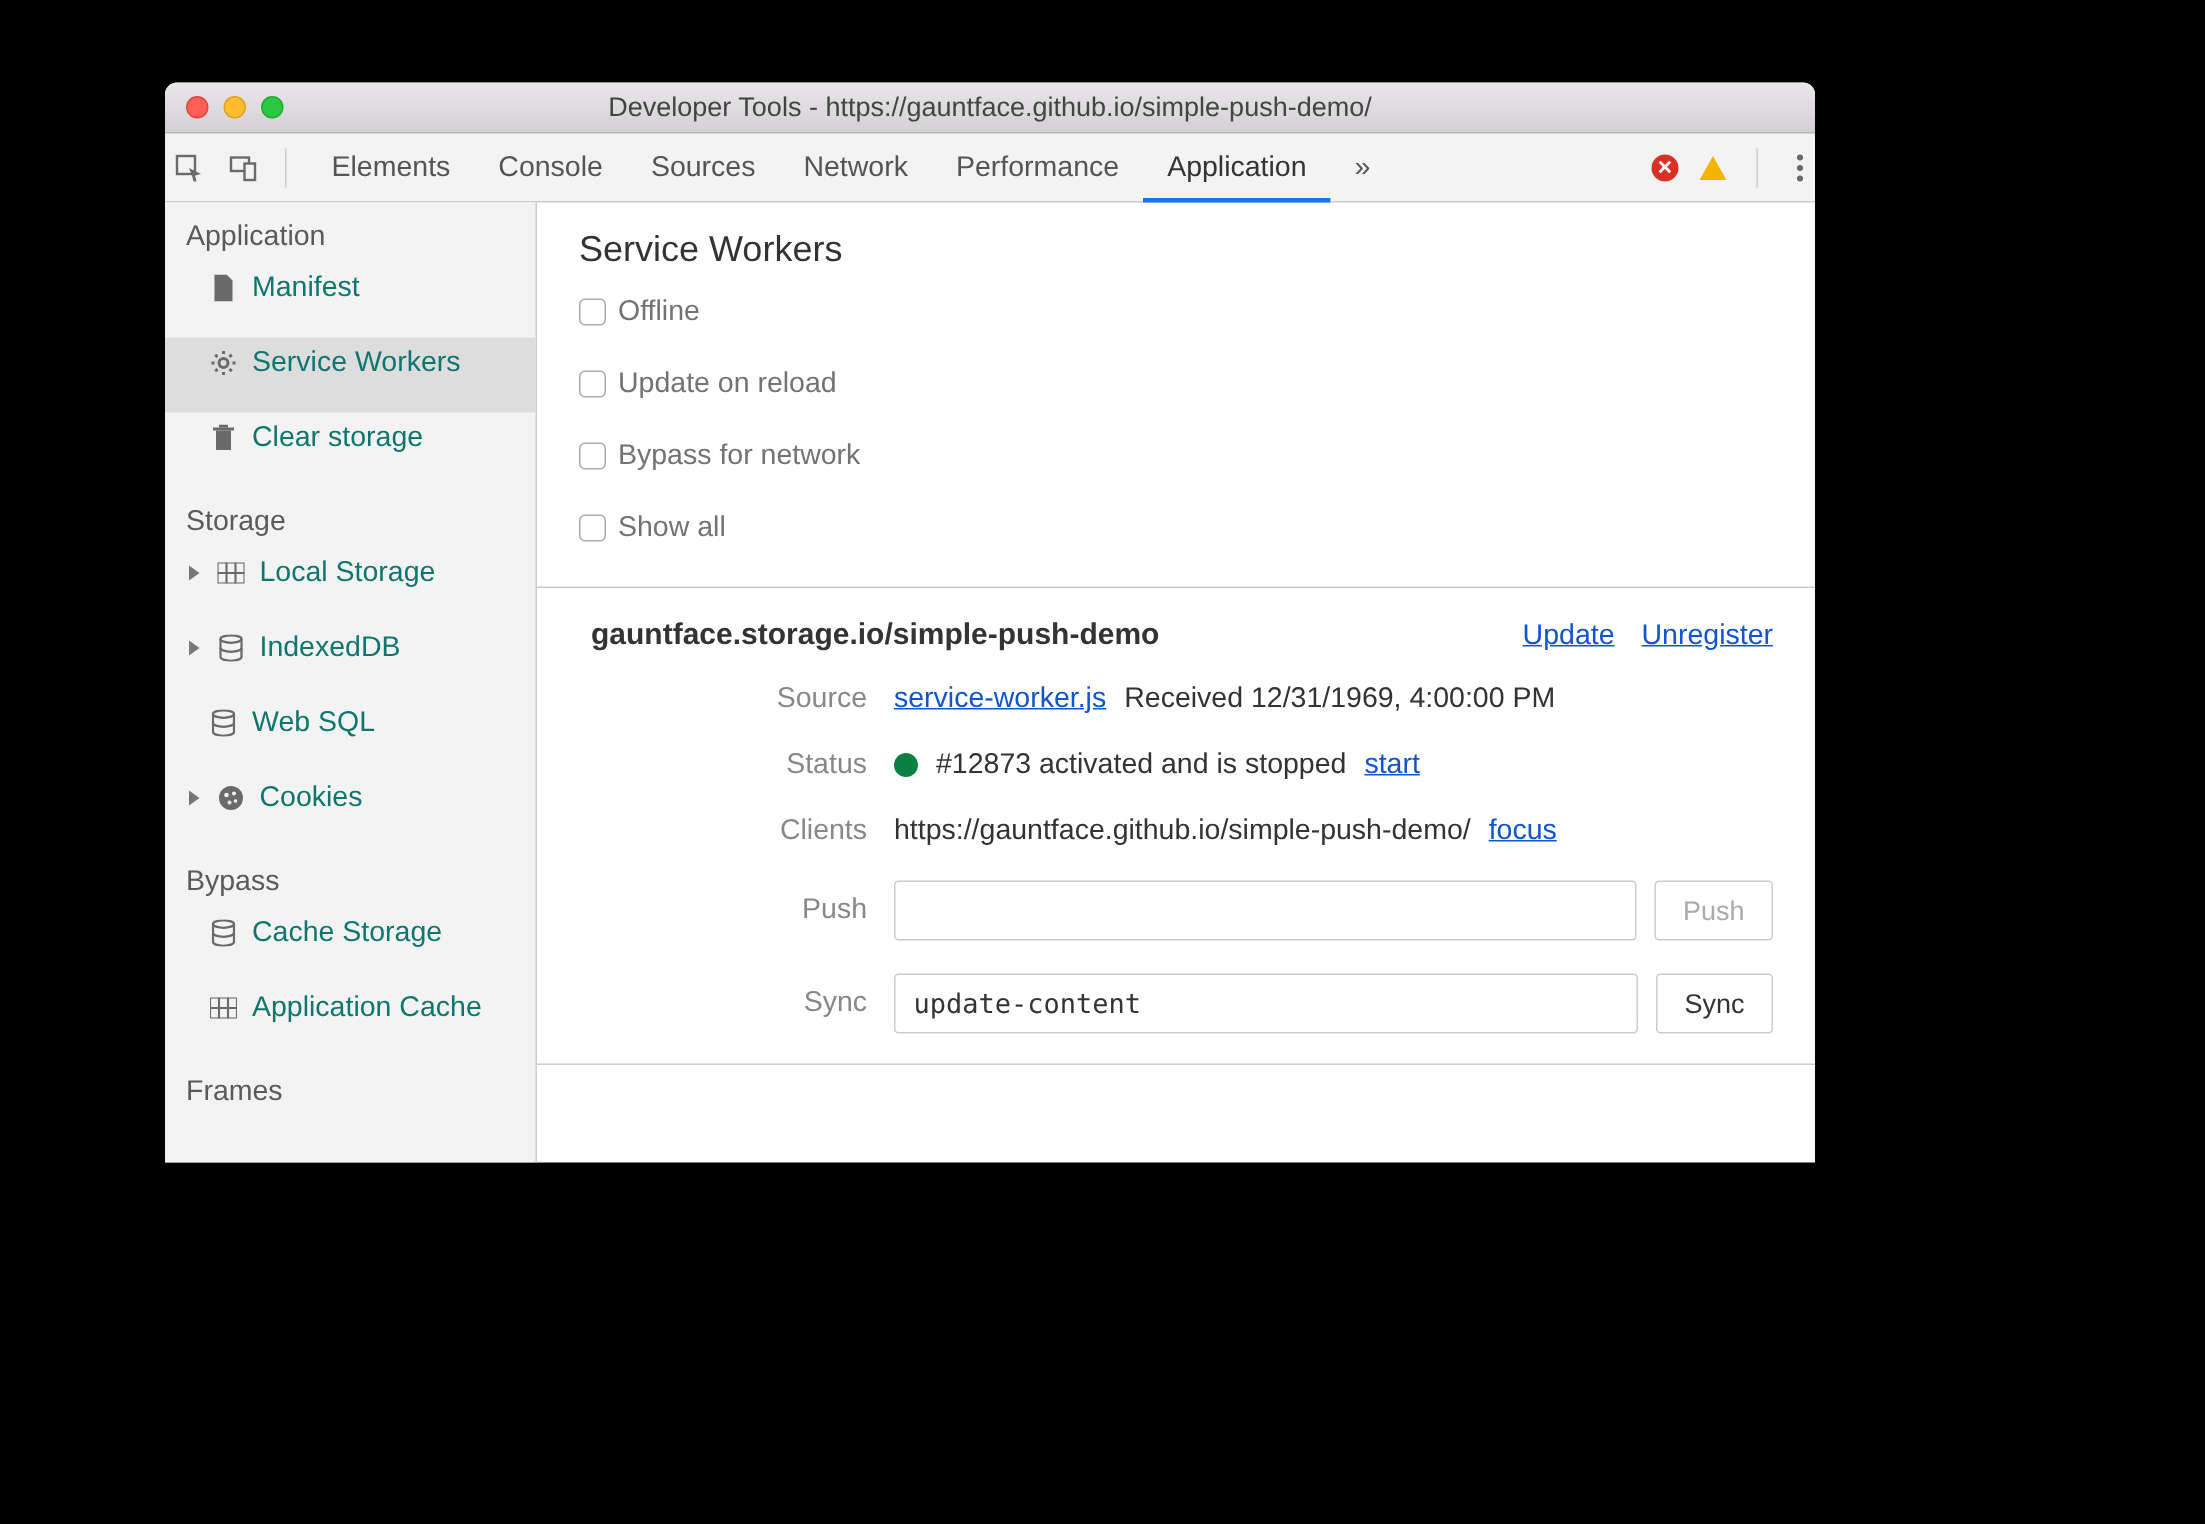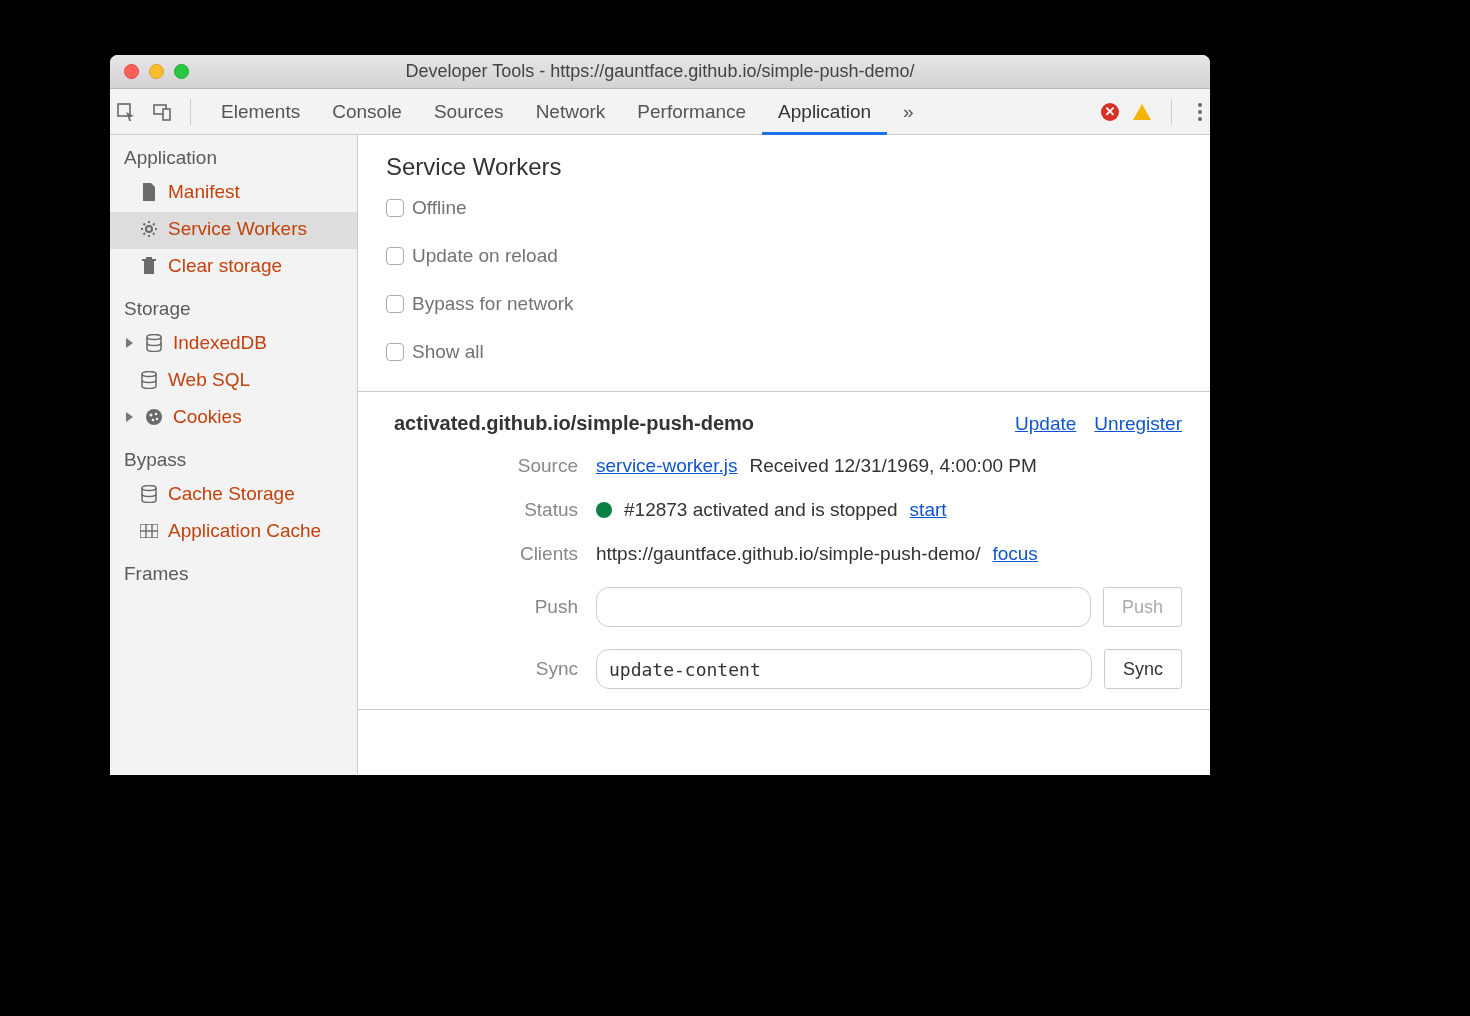--- a/index.html
+++ b/index.html
@@ -117,22 +117,22 @@
     color: #5a5a5a;
   }
   .side-section-title {
     padding: 12px 14px 6px 14px;
     color: #5a5a5a;
   }
   .side-item {
     display: flex;
     align-items: center;
     gap: 10px;
-    padding: 6px 14px 9px 30px;
-    color: #c2410c;
+    padding: 6px 14px 22px 30px;
+    color: #0f766e;
   }
   .side-item.selected {
     background: #ddd;
   }
   .tree-caret {
     width: 0; height: 0;
     border-top: 5px solid transparent;
     border-bottom: 5px solid transparent;
     border-left: 7px solid #777;
     margin-right: 2px;
@@ -224,21 +224,21 @@
     width: 16px; height: 16px; border-radius: 50%;
     background: #0b8043;
   }
   .input-row {
     display: flex; gap: 12px; width: 100%;
   }
   .text-input {
     flex: 1;
     height: 40px;
     border: 1px solid #ccc;
-    border-radius: 13px;
+    border-radius: 3px;
     padding: 0 12px;
     font-size: 18px;
     font-family: Menlo, monospace;
     color: #333;
   }
   .btn {
     height: 40px;
     padding: 0 18px;
     border: 1px solid #ccc;
     border-radius: 3px;
@@ -326,20 +326,32 @@
             <svg width="16" height="18" viewBox="0 0 16 18">
               <rect x="3" y="4" width="10" height="13" fill="#6a6a6a"></rect>
               <rect x="1" y="2" width="14" height="2" fill="#6a6a6a"></rect>
               <rect x="5" y="0" width="6" height="2" fill="#6a6a6a"></rect>
             </svg>
           </div>
         <span>Clear storage</span>
       </div>
 
       <div class="side-section-title">Storage</div>
+      <div class="side-item with-caret">
+        <div class="tree-caret"></div>
+        <div class="side-icon">
+            <svg width="18" height="14" viewBox="0 0 18 14">
+              <rect x="0" y="0" width="18" height="14" fill="none" stroke="#6a6a6a" stroke-width="1.4"></rect>
+              <line x1="0" y1="7" x2="18" y2="7" stroke="#6a6a6a" stroke-width="1.4"></line>
+              <line x1="6" y1="0" x2="6" y2="14" stroke="#6a6a6a" stroke-width="1.4"></line>
+              <line x1="12" y1="0" x2="12" y2="14" stroke="#6a6a6a" stroke-width="1.4"></line>
+            </svg>
+          </div>
+        <span>Local Storage</span>
+      </div>
       <div class="side-item with-caret">
         <div class="tree-caret"></div>
         <div class="side-icon">
             <svg width="16" height="18" viewBox="0 0 16 18">
               <ellipse cx="8" cy="3" rx="7" ry="2.5" fill="none" stroke="#6a6a6a" stroke-width="1.5"></ellipse>
               <path d="M1 3 V15 A7 2.5 0 0 0 15 15 V3" fill="none" stroke="#6a6a6a" stroke-width="1.5"></path>
               <path d="M1 9 A7 2.5 0 0 0 15 9" fill="none" stroke="#6a6a6a" stroke-width="1.5"></path>
             </svg>
           </div>
         <span>IndexedDB</span>
@@ -412,21 +424,21 @@
           </label>
           <label class="chk">
             <span class="chkbox"></span>
             <span>Show all</span>
           </label>
         </div>
       </div>
       <div class="divider"></div>
 
       <div class="origin-row">
-        <div class="origin">activated.github.io/simple-push-demo</div>
+        <div class="origin">gauntface.storage.io/simple-push-demo</div>
         <div class="origin-actions">
           <span class="link">Update</span>
           <span class="link">Unregister</span>
         </div>
       </div>
 
       <div class="detail-grid">
         <div class="detail-label">Source</div>
         <div class="detail-value source-block">
           <span class="link">service-worker.js</span>

